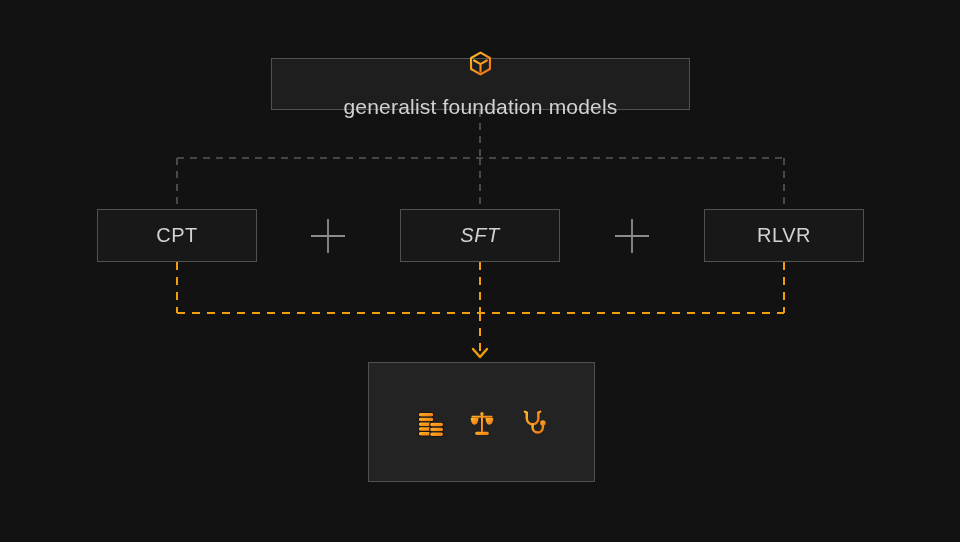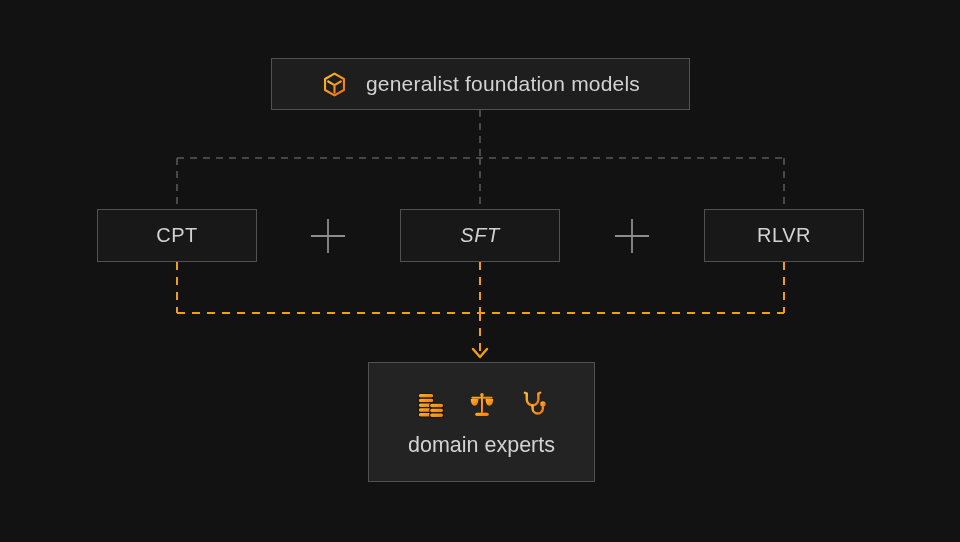--- a/index.html
+++ b/index.html
@@ -18,20 +18,21 @@
     pointer-events: none;
   }
   .node {
     position: absolute;
     display: flex;
     align-items: center;
     justify-content: center;
     background: #191919;
     border: 1px solid #515151;
     color: #d2d2d2;
+    flex-direction: column;
   }
   .node-foundation {
     left: 271px; top: 58px; width: 419px; height: 52px;
     background: #1e1e1e;
     gap: 18px;
     font-size: 21px;
     letter-spacing: 0.2px;
   }
   .node-stage {
     top: 209px; width: 160px; height: 53px;
@@ -163,16 +164,15 @@
       <span class="icon">
         <svg width="29" height="30" viewBox="0 0 28 28" fill="none" stroke="url(#og)" stroke-width="2.3" stroke-linecap="round">
           <path d="M7.5 3.2 l-1.8 -1 M18.7 3.2 l1.8 -1"></path>
           <path d="M7.5 3.2 v5.6 a5.6 5.6 0 0 0 11.2 0 V3.2"></path>
           <path d="M13.1 14.4 v2.8 a5 5 0 0 0 10 0 v-1.4"></path>
           <circle cx="23.1" cy="13" r="2.6" fill="url(#og)" stroke="none"></circle>
         </svg>
       </span>
 
     </div>
-    <span class="lbl">domain experts</span>
   </div>
 
 </div>
 
 </body></html>

